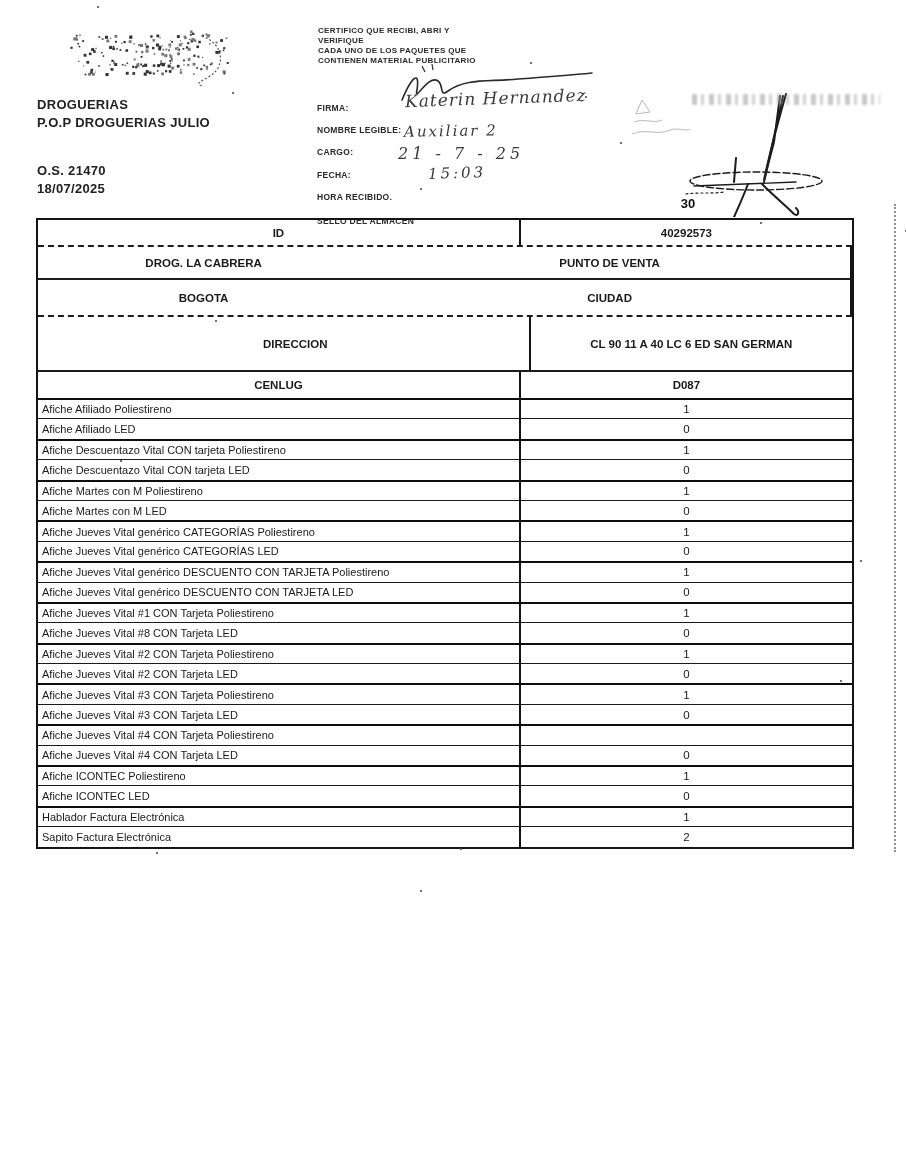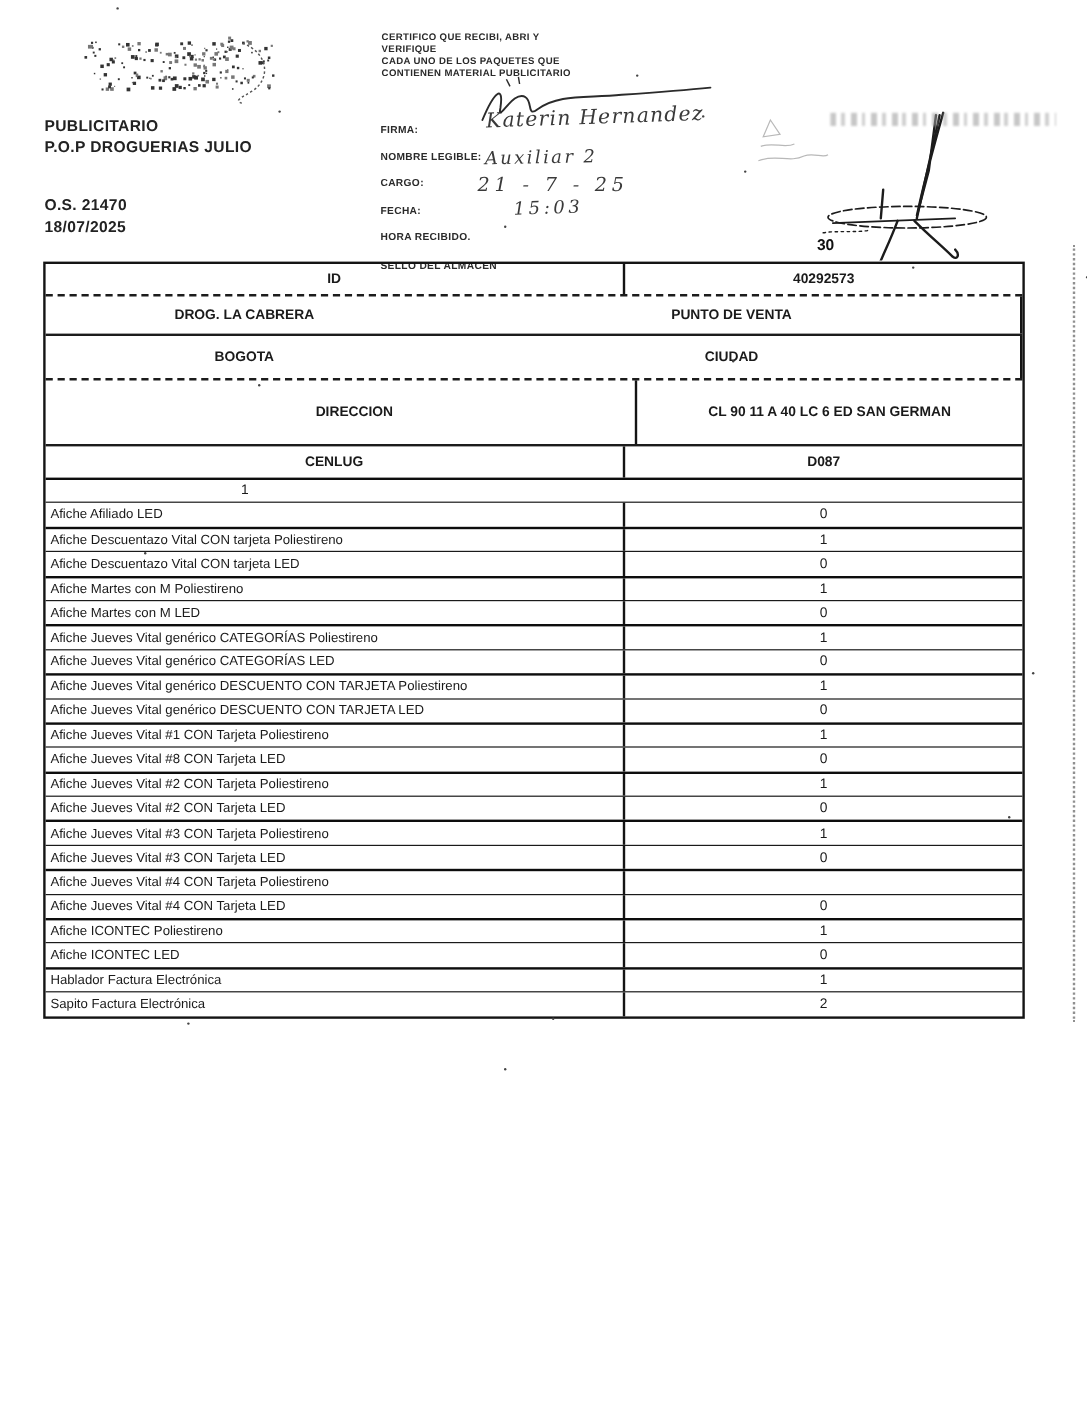--- a/index.html
+++ b/index.html
@@ -247,21 +247,21 @@
         <rect x="157.8" y="49.7" width="1.7" height="1.7" fill="#333"></rect>
         <rect x="137.2" y="24.8" width="1.2" height="1.2" fill="#333"></rect>
         <rect x="150.0" y="42.8" width="1.0" height="1.0" fill="#333"></rect>
         <rect x="135.1" y="28.2" width="1.9" height="1.9" fill="#333"></rect>
         <rect x="148.3" y="54.1" width="2.1" height="2.1" fill="#333"></rect>
         <path d="M150,22 C172,30 174,52 158,62 C150,67 142,70 150,72" fill="none" stroke="#555" stroke-width="1.2" stroke-dasharray="2 2"></path>
       </svg>
   </div>
 
   <div class="client-block">
-    <div>PUBLICITARIO</div>
+    <div>DROGUERIAS</div>
     <div>P.O.P DROGUERIAS JULIO</div>
   </div>
   <div class="order-block">
     <div>O.S. 21470</div>
     <div>18/07/2025</div>
   </div>
 
   <div class="cert-block">
     <div>CERTIFICO QUE RECIBI, ABRI Y</div>
     <div>VERIFIQUE</div>
@@ -330,20 +330,21 @@
       <div class="cell right">CL 90 11 A 40 LC 6 ED SAN GERMAN</div>
     </div>
 
     <div class="row info-row">
       <div class="cell left">CENLUG</div>
       <div class="cell right">D087</div>
     </div>
   </div>
     <div id="item-rows">
     <div class="row items-row">
+      <div class="cell left">Afiche Afiliado Poliestireno</div>
       <div class="cell right">1</div>
     </div>
 
     <div class="row items-row">
       <div class="cell left">Afiche Afiliado LED</div>
       <div class="cell right">0</div>
     </div>
 
     <div class="row items-row">
       <div class="cell left">Afiche Descuentazo Vital CON tarjeta Poliestireno</div>

